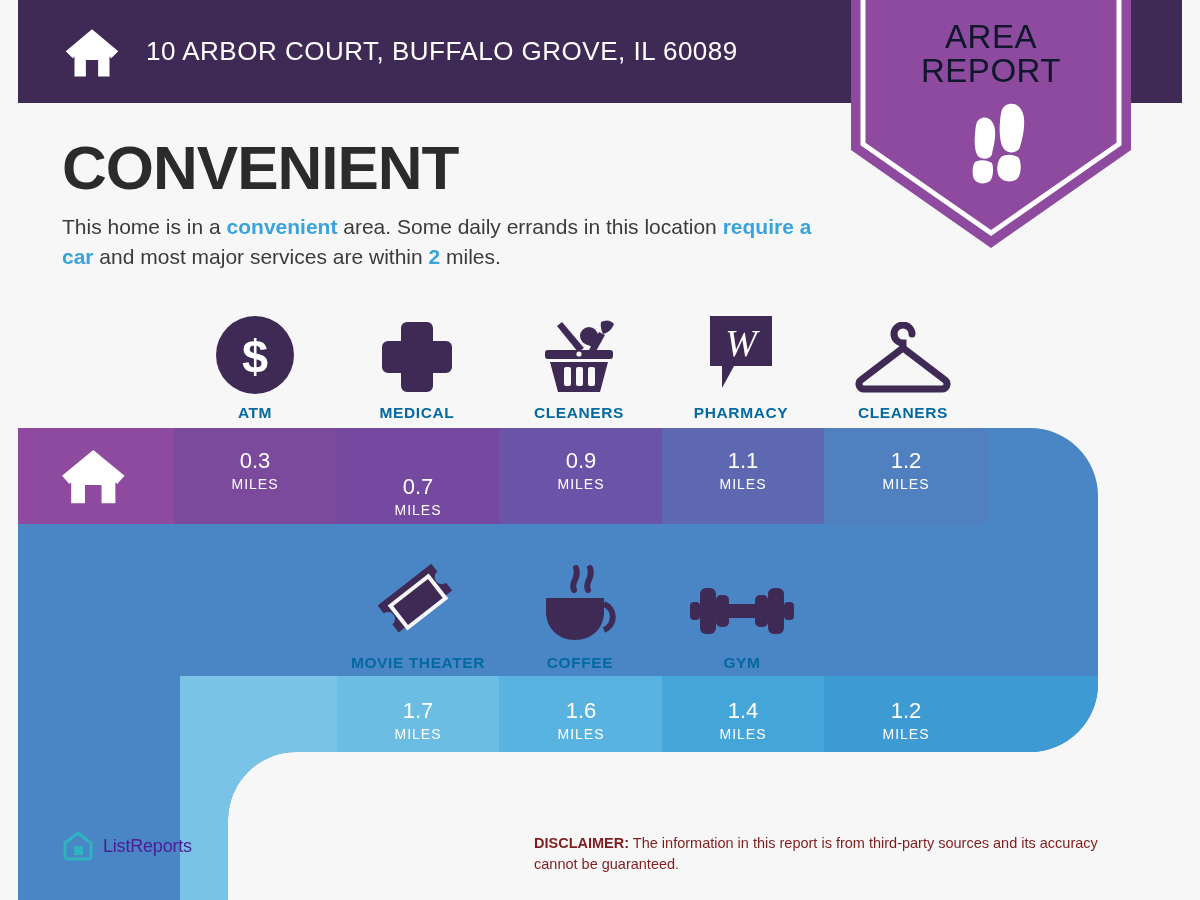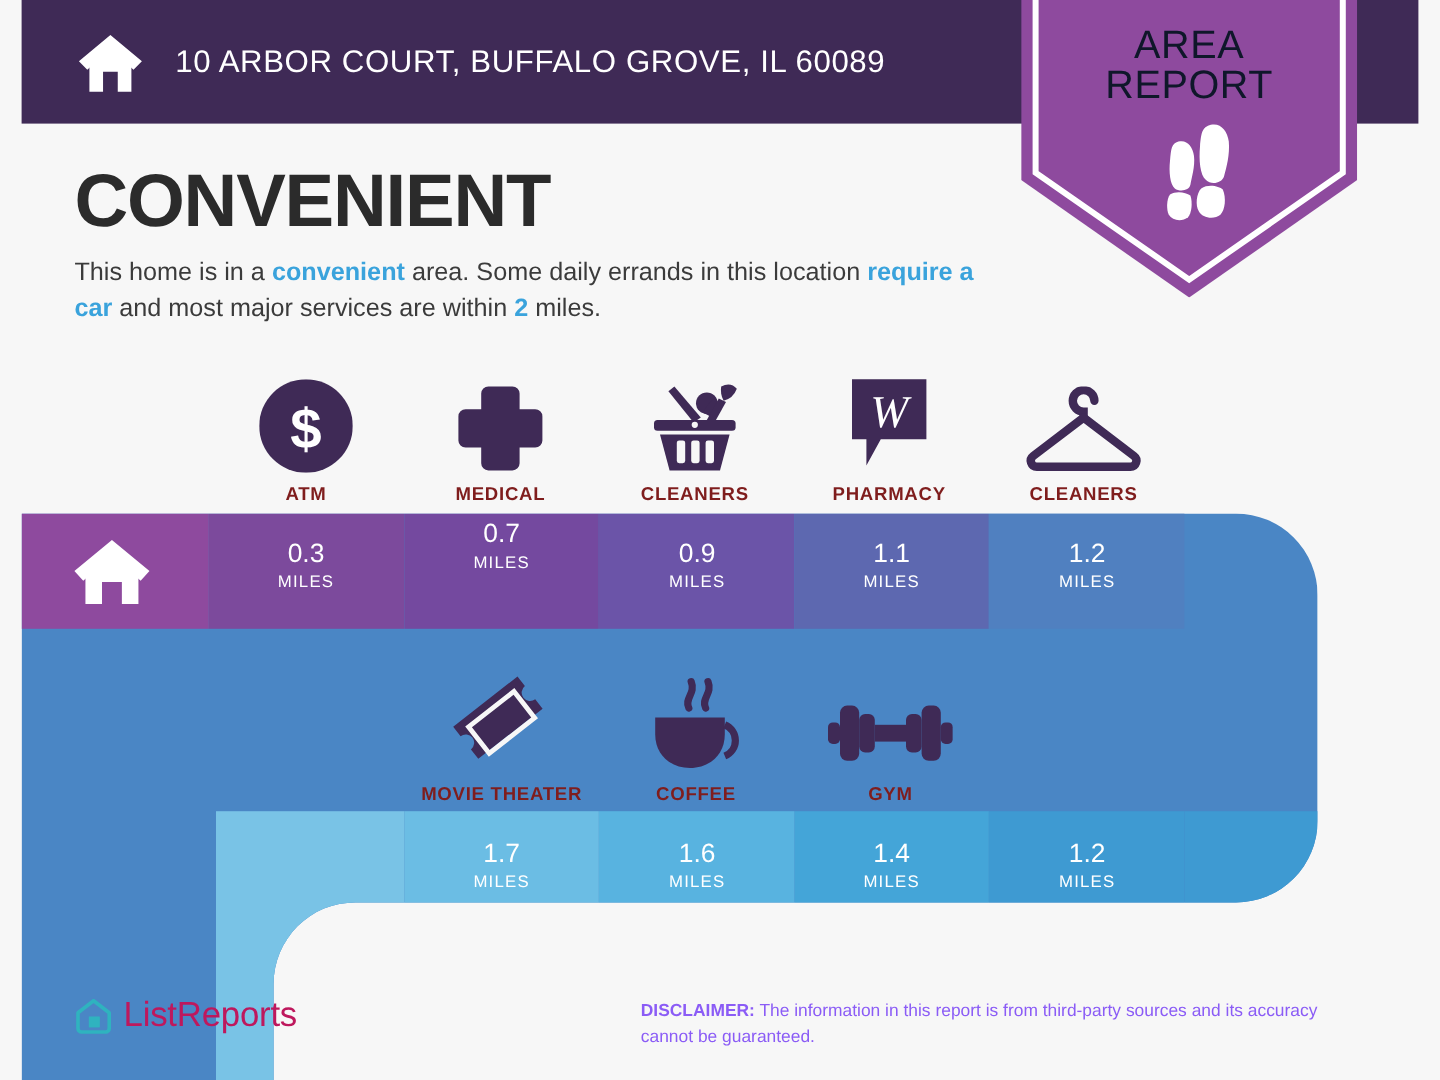--- a/index.html
+++ b/index.html
@@ -47,42 +47,42 @@
 
   
   .iconrow { position: absolute; display: flex; }
   .icon-cell {
     width: 162px; display: flex; flex-direction: column;
     align-items: center; justify-content: flex-end;
   }
   .icon-art { height: 84px; display: flex; align-items: flex-end; justify-content: center; }
   .icon-label {
     margin-top: 10px; font-size: 15.5px; font-weight: bold;
-    color: #7f1d1d; letter-spacing: .6px; white-space: nowrap;
+    color: #0369a1; letter-spacing: .6px; white-space: nowrap;
   }
   #iconrow-1 { left: 174px; top: 310px; }
   #iconrow-2 { left: 337px; top: 560px; }
 
   
   .dist {
     position: absolute; width: 162px; text-align: center; color: #fff;
     pointer-events: none;
   }
   .dist .num { font-size: 22px; line-height: 1; font-weight: 400; }
   .dist .unit { font-size: 14px; letter-spacing: 1px; margin-top: 4px; }
 
   
   .brand {
     position: absolute; left: 62px; top: 830px;
     display: flex; align-items: center; gap: 9px; z-index: 6;
   }
-  .brand-name { font-size: 29px; color: #be185d; letter-spacing: -.2px; }
+  .brand-name { font-size: 18px; color: #4c1d95; letter-spacing: -.2px; }
   .disclaimer {
     position: absolute; left: 534px; top: 833px; width: 600px;
-    font-size: 14.5px; line-height: 1.42; color: #8b5cf6; z-index: 6;
+    font-size: 14.5px; line-height: 1.42; color: #7f1d1d; z-index: 6;
   }
   .disclaimer b { font-weight: bold; }
 </style>
 </head>
 <body>
 
 <div id="page">
 
   <div class="header">
     <svg class="header-home" viewBox="0 0 64 64">
@@ -265,21 +265,21 @@
         </svg>
       </div>
       <div class="icon-label">GYM</div>
     </div>
   </div>
 
   <div class="dist" style="left:174px; top:450px;">
     <div class="num">0.3</div>
     <div class="unit">MILES</div>
   </div>
-  <div class="dist" style="left:337px; top:434px;">
+  <div class="dist" style="left:337px; top:476px;">
     <div class="num">0.7</div>
     <div class="unit">MILES</div>
   </div>
   <div class="dist" style="left:500px; top:450px;">
     <div class="num">0.9</div>
     <div class="unit">MILES</div>
   </div>
   <div class="dist" style="left:662px; top:450px;">
     <div class="num">1.1</div>
     <div class="unit">MILES</div>

